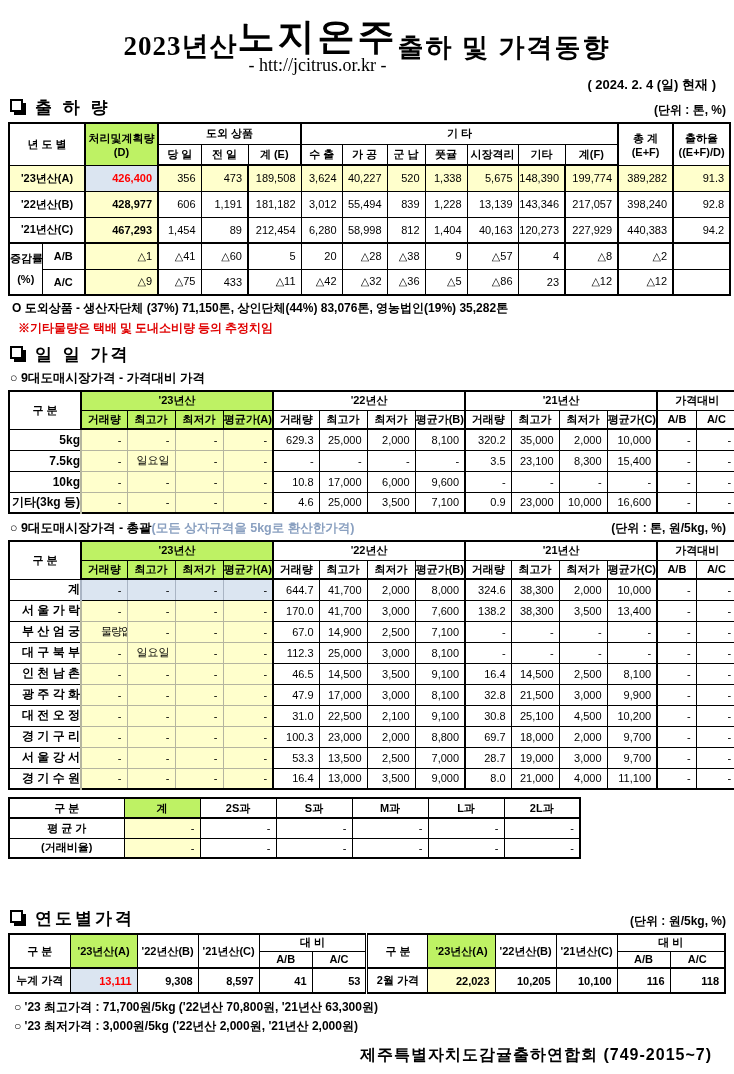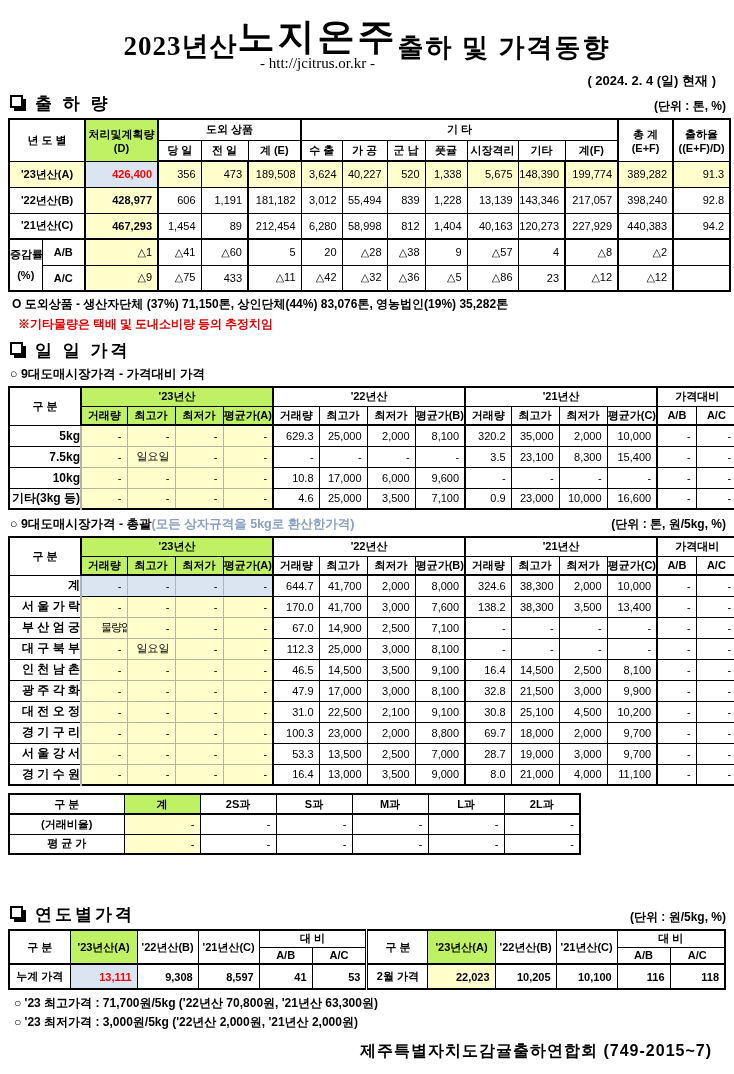--- a/index.html
+++ b/index.html
@@ -5,21 +5,21 @@
 *{box-sizing:border-box;margin:0;padding:0}
 html,body{background:#fff}
 body{width:734px;height:1074px;font-family:"Liberation Sans",sans-serif;color:#000;font-size:11px;overflow:hidden}
 .page{padding:12px 8px 0 8px}
 
 
 .titlebar{display:flex;justify-content:center;align-items:flex-start;margin-top:6px}
 .season{font-family:"Liberation Serif",serif;font-size:27px;font-weight:bold;padding-top:10px;letter-spacing:1px}
 .prod{text-align:center}
 .prod .main{font-size:37px;font-weight:900;letter-spacing:3px;line-height:1.0}
-.prod .url{font-size:15px;font-family:"Liberation Serif",serif;margin-top:0px}
+.prod .url{font-size:18px;font-family:"Liberation Serif",serif;margin-top:0px}
 .suffix{font-family:"Liberation Serif",serif;font-size:26px;font-weight:bold;padding-top:12px;letter-spacing:2px}
 .asof{text-align:right;font-size:13px;margin:0 10px 0 0;font-weight:bold}
 
 
 .secrow{display:flex;justify-content:space-between;align-items:flex-end;margin:2px 0 3px 0}
 .sect{display:flex;align-items:center;font-size:17px;font-weight:bold;letter-spacing:3px}
 .sq{position:relative;width:17px;height:17px;margin:0 8px 0 2px;flex:none}
 .sq .sh{position:absolute;left:4px;top:4px;width:12px;height:12px;background:#000}
 .sq .fc{position:absolute;left:0;top:0;width:13px;height:13px;background:#fff;border:2px solid #000}
 .unit{font-size:12px;font-weight:bold}
@@ -614,30 +614,30 @@
         <th class="hy">계</th>
         <th>2S과</th>
         <th>S과</th>
         <th>M과</th>
         <th>L과</th>
         <th>2L과</th>
       </tr>
     </thead>
     <tbody id="size-body">
         <tr>
+          <td class="lbl">평 균 가</td>
+          <td class="num y">-</td>
+          <td class="num">-</td>
+          <td class="num">-</td>
+          <td class="num">-</td>
+          <td class="num">-</td>
+          <td class="num">-</td>
+        </tr>
+        <tr>
           <td class="lbl">(거래비율)</td>
-          <td class="num y">-</td>
-          <td class="num">-</td>
-          <td class="num">-</td>
-          <td class="num">-</td>
-          <td class="num">-</td>
-          <td class="num">-</td>
-        </tr>
-        <tr>
-          <td class="lbl">평 균 가</td>
           <td class="num y">-</td>
           <td class="num">-</td>
           <td class="num">-</td>
           <td class="num">-</td>
           <td class="num">-</td>
           <td class="num">-</td>
         </tr>
       </tbody>
   </table>
 

